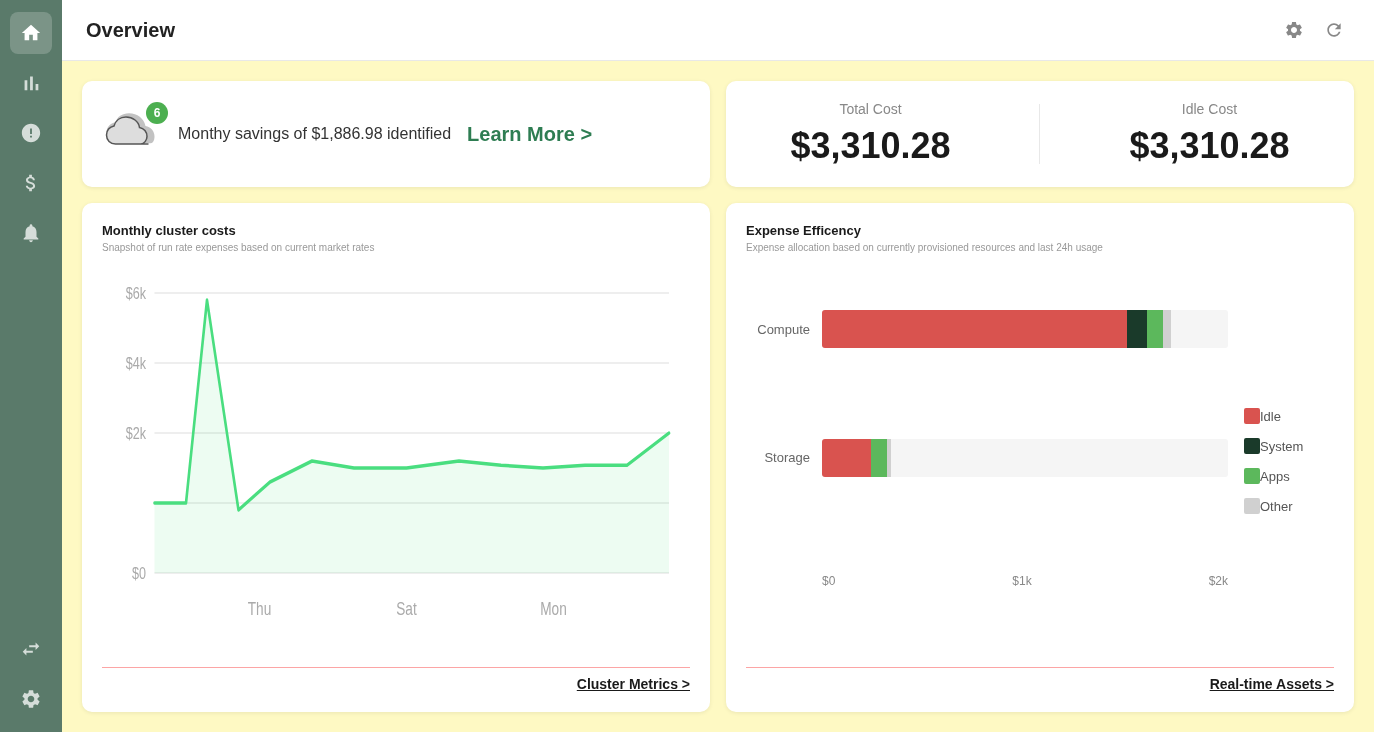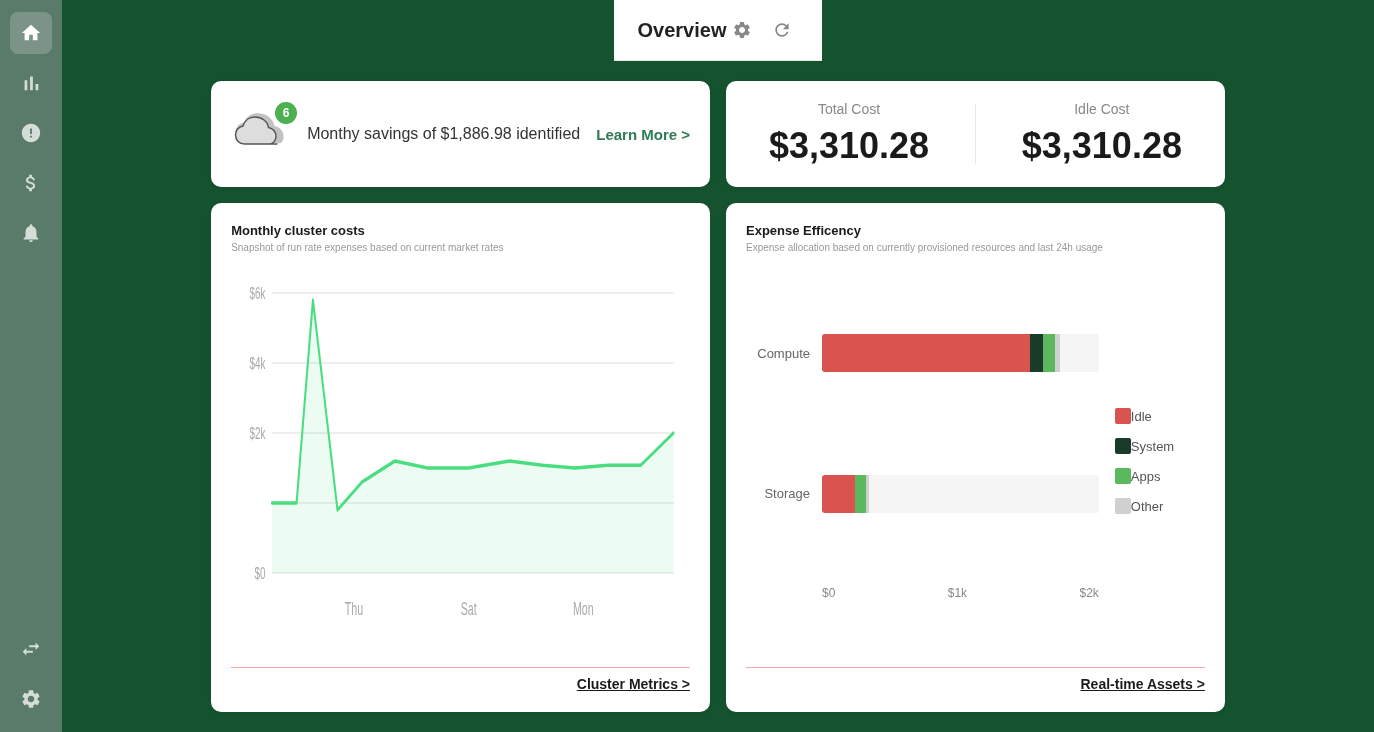--- a/index.html
+++ b/index.html
@@ -31,23 +31,22 @@
       background: rgba(255,255,255,0.2);
       color: #fff;
     }
     .sidebar-spacer { flex: 1; }
 
     
     .main {
       flex: 1;
       display: flex;
       flex-direction: column;
-      background: #14532d;
+      background: #fef9c3;
       overflow: hidden;
-      align-items: center;
     }
 
     
     .header {
       background: #fff;
       padding: 14px 24px;
       display: flex;
       align-items: center;
       justify-content: space-between;
       border-bottom: 1px solid #e8e8e8;
@@ -123,21 +122,21 @@
       justify-content: center;
     }
     .savings-text {
       font-size: 16px;
       font-weight: 500;
       color: #333;
     }
     .learn-more-link {
       color: #2e7d52;
       font-weight: 600;
-      font-size: 15px;
+      font-size: 20px;
       text-decoration: none;
       cursor: pointer;
       white-space: nowrap;
     }
 
     
     .cost-card {
       display: flex;
       align-items: center;
       justify-content: space-around;
@@ -212,21 +211,20 @@
       flex: 1;
       display: flex;
       flex-direction: column;
       justify-content: space-around;
       padding-bottom: 24px;
     }
     .bar-row {
       display: flex;
       align-items: center;
       gap: 12px;
-      margin-top: 36px;
     }
     .bar-label {
       width: 64px;
       font-size: 13px;
       color: #666;
       text-align: right;
       flex-shrink: 0;
     }
     .bar-track {
       flex: 1;

